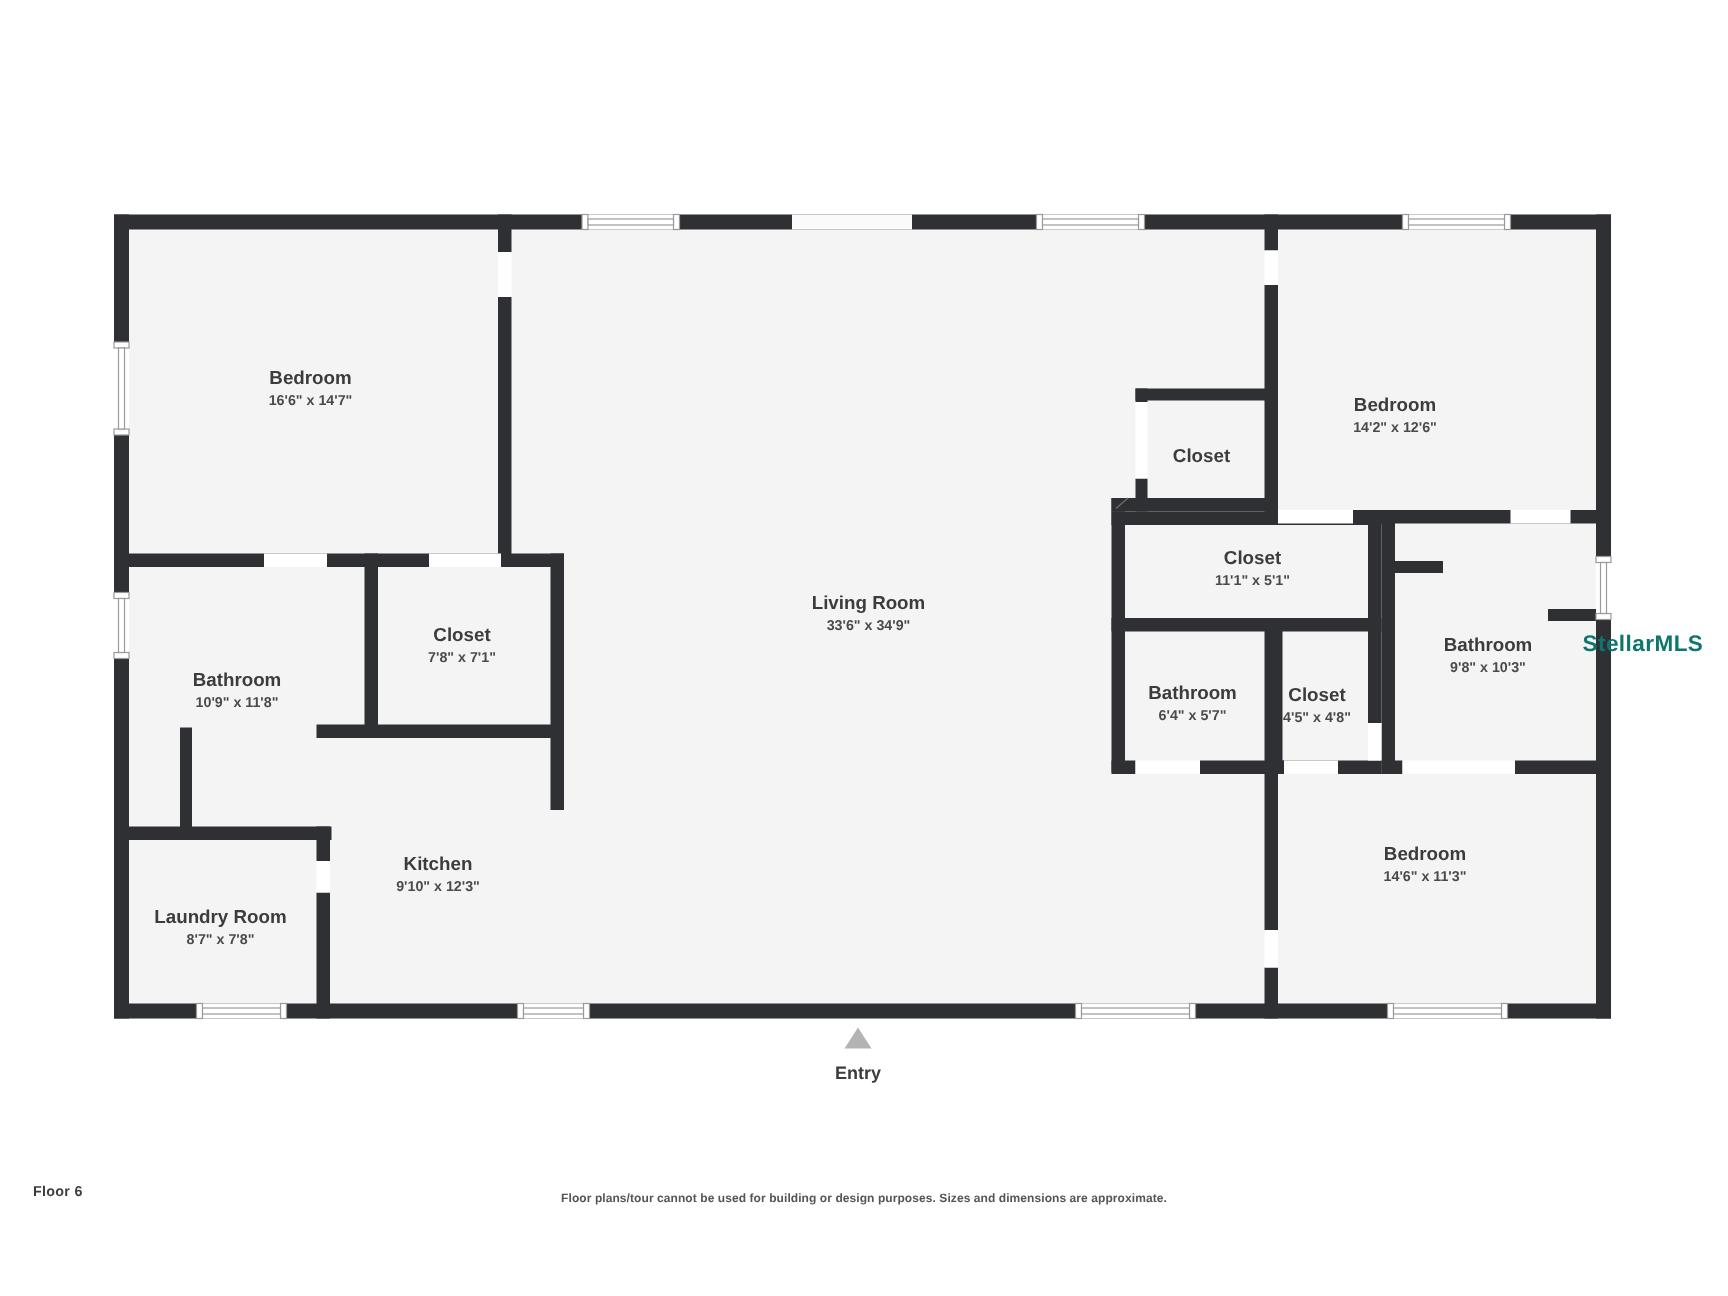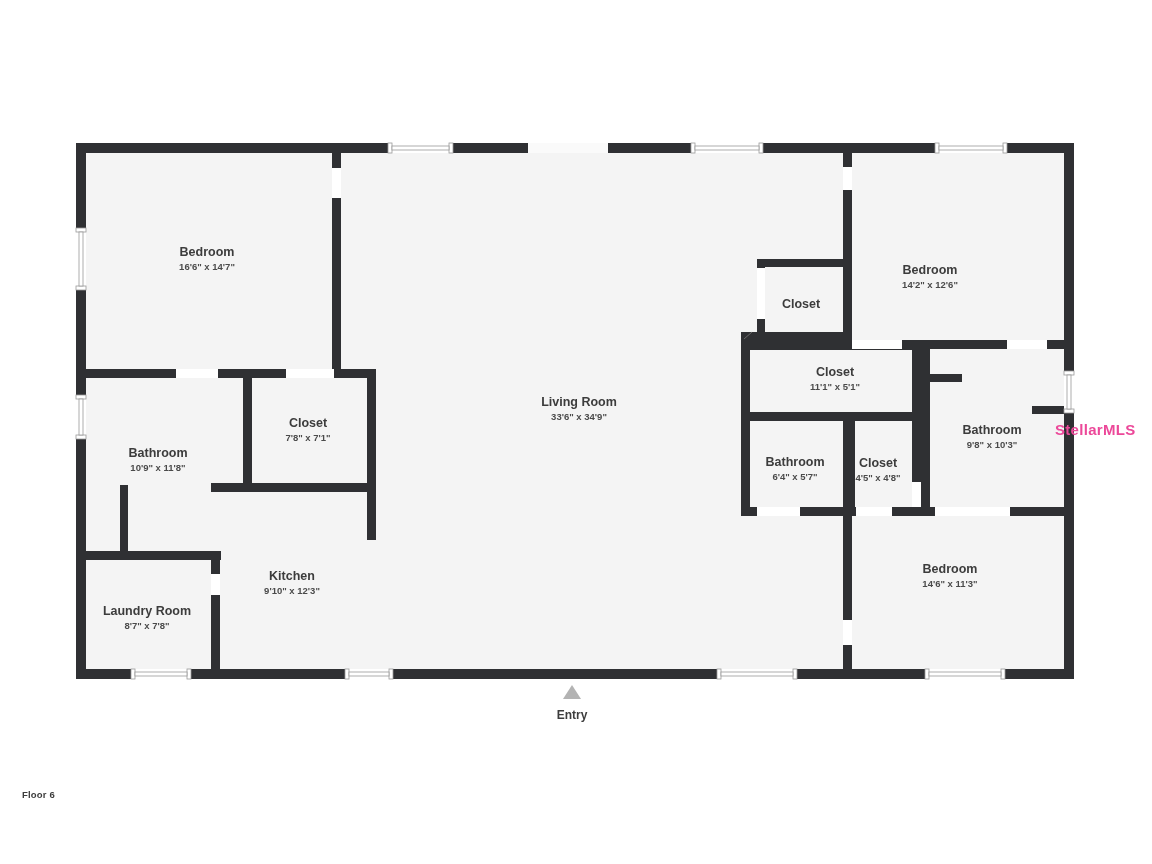--- a/index.html
+++ b/index.html
@@ -53,21 +53,21 @@
     font-size:8px;
     font-weight:bold;
     color:#555555;
     letter-spacing:.05px;
   }
   .watermark{
     position:absolute;
     left:1055px;top:421px;
     font-size:15px;
     font-weight:bold;
-    color:#ec4899;
+    color:#0f766e;
     letter-spacing:.3px;
     white-space:nowrap;
     pointer-events:none;
   }
 </style>
 </head>
 <body>
 
 <div id="plan-stage">
 
@@ -294,14 +294,15 @@
 
     <g>
       <polygon points="572,685 581,699 563,699" fill="#b3b3b3"></polygon>
       <text class="entry-label" x="572" y="719">Entry</text>
     </g>
 
   </svg>
 
   <div class="watermark">StellarMLS</div>
   <div class="floor-label">Floor 6</div>
+  <div class="disclaimer">Floor plans/tour cannot be used for building or design purposes. Sizes and dimensions are approximate.</div>
 
 </div>
 
 </body></html>

